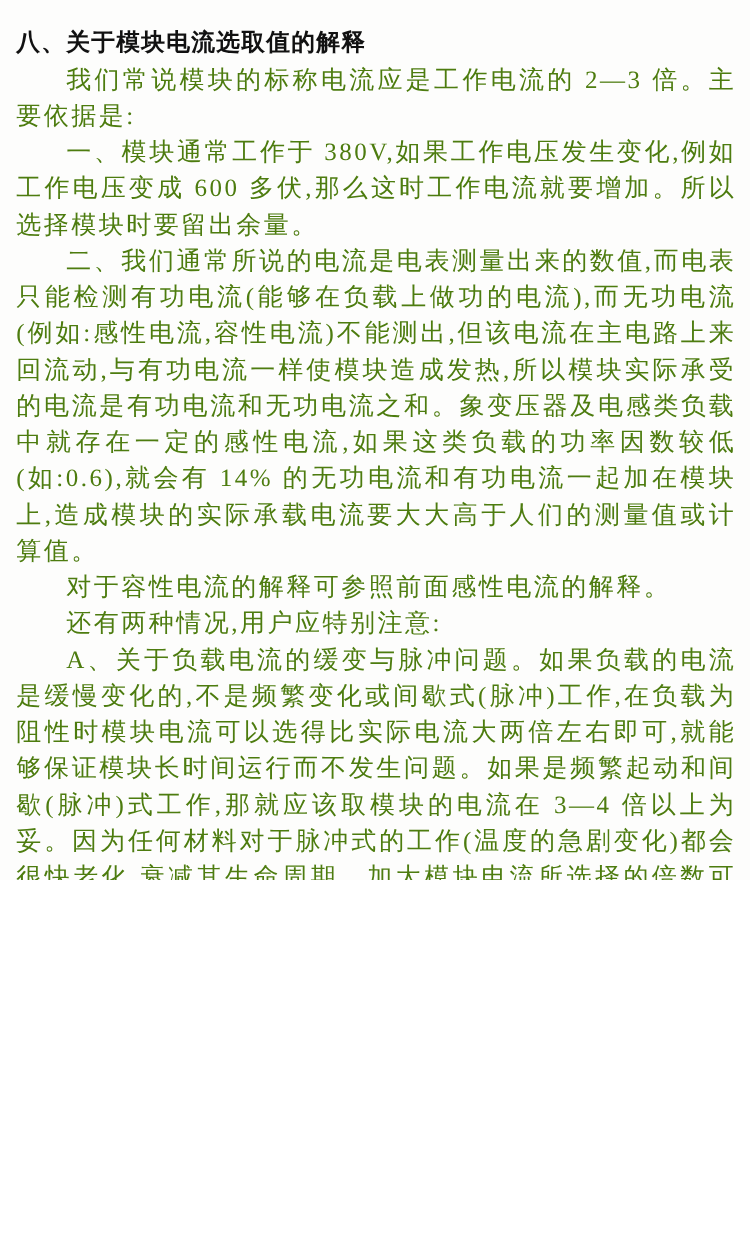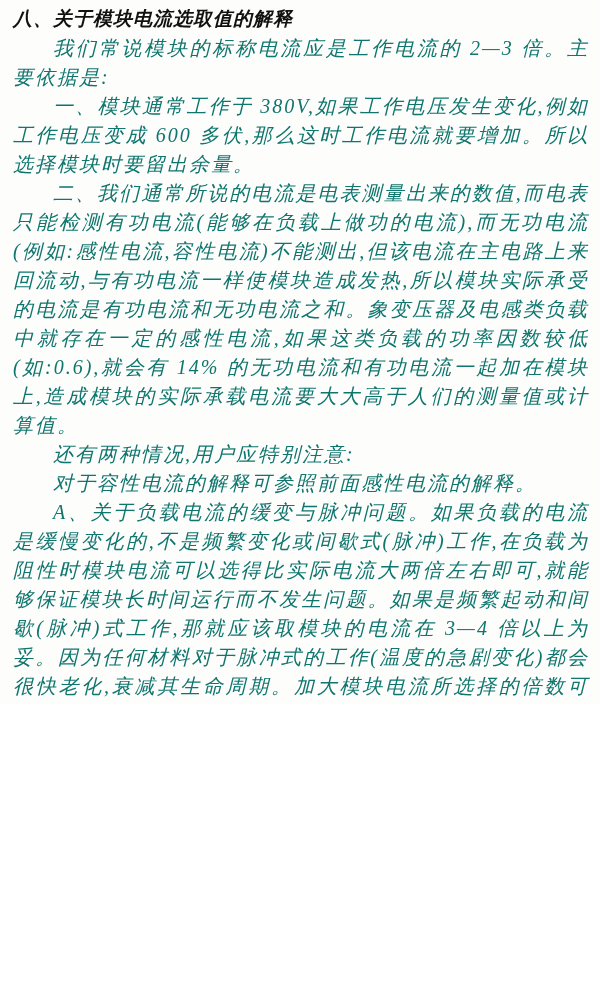--- a/index.html
+++ b/index.html
@@ -6,57 +6,56 @@
     margin: 0;
     padding: 0;
     background: #ffffff;
   }
   .page {
     position: relative;
     width: 600px;
     height: 704px;
     box-sizing: border-box;
     background: #fdfdfc;
-    padding: 6px 11px 0 13px;
+    padding: 22px 11px 0 13px;
     overflow: hidden;
     color: #161616;
-    font-style: italic;
   }
   .doc-title {
     font-family: "Liberation Sans", "DejaVu Sans", sans-serif;
     font-weight: 700;
     font-size: 19px;
     line-height: 23px;
     letter-spacing: 1px;
     margin: 1px 0 4px 0;
     color: #111111;
   }
   .body-para {
     font-family: "Liberation Serif", "DejaVu Serif", serif;
     font-size: 20px;
     line-height: 29px;
     letter-spacing: 2px;
     text-align: justify;
     text-indent: 2em;
     margin: 0;
-    color: #0f766e;
+    color: #4d7c0f;
   }
 </style>
 </head>
 <body>
 
 <div class="page">
   <h1 class="doc-title">八、关于模块电流选取值的解释</h1>
 
   <p class="body-para">我们常说模块的标称电流应是工作电流的 2—3 倍。主要依据是:</p>
 
   <p class="body-para">一、模块通常工作于 380V,如果工作电压发生变化,例如工作电压变成 600 多伏,那么这时工作电流就要增加。所以选择模块时要留出余量。</p>
 
   <p class="body-para">二、我们通常所说的电流是电表测量出来的数值,而电表只能检测有功电流(能够在负载上做功的电流),而无功电流(例如:感性电流,容性电流)不能测出,但该电流在主电路上来回流动,与有功电流一样使模块造成发热,所以模块实际承受的电流是有功电流和无功电流之和。象变压器及电感类负载中就存在一定的感性电流,如果这类负载的功率因数较低(如:0.6),就会有 14% 的无功电流和有功电流一起加在模块上,造成模块的实际承载电流要大大高于人们的测量值或计算值。</p>
 
 
+  <p class="body-para">对于容性电流的解释可参照前面感性电流的解释。</p>
+
   <p class="body-para">还有两种情况,用户应特别注意:</p>
-
-  <p class="body-para">对于容性电流的解释可参照前面感性电流的解释。</p>
 
   <p class="body-para">A、关于负载电流的缓变与脉冲问题。如果负载的电流是缓慢变化的,不是频繁变化或间歇式(脉冲)工作,在负载为阻性时模块电流可以选得比实际电流大两倍左右即可,就能够保证模块长时间运行而不发生问题。如果是频繁起动和间歇(脉冲)式工作,那就应该取模块的电流在 3—4 倍以上为妥。因为任何材料对于脉冲式的工作(温度的急剧变化)都会很快老化,衰减其生命周期。加大模块电流所选择的倍数可以降低模块的疲劳程度,大大延长寿命。</p>
 
 </div>
 
 </body></html>

